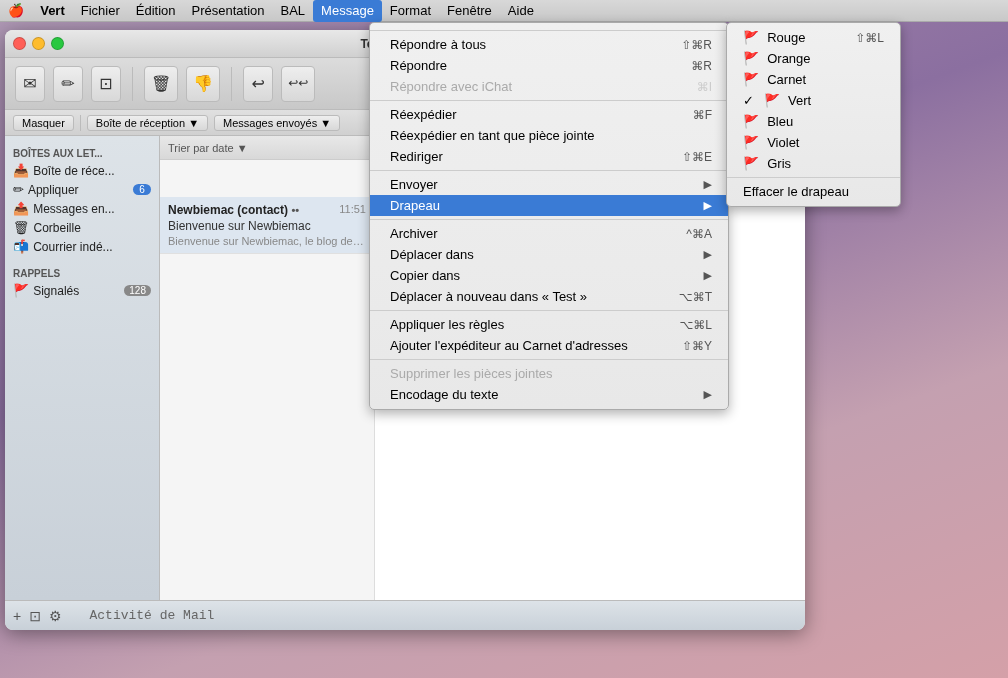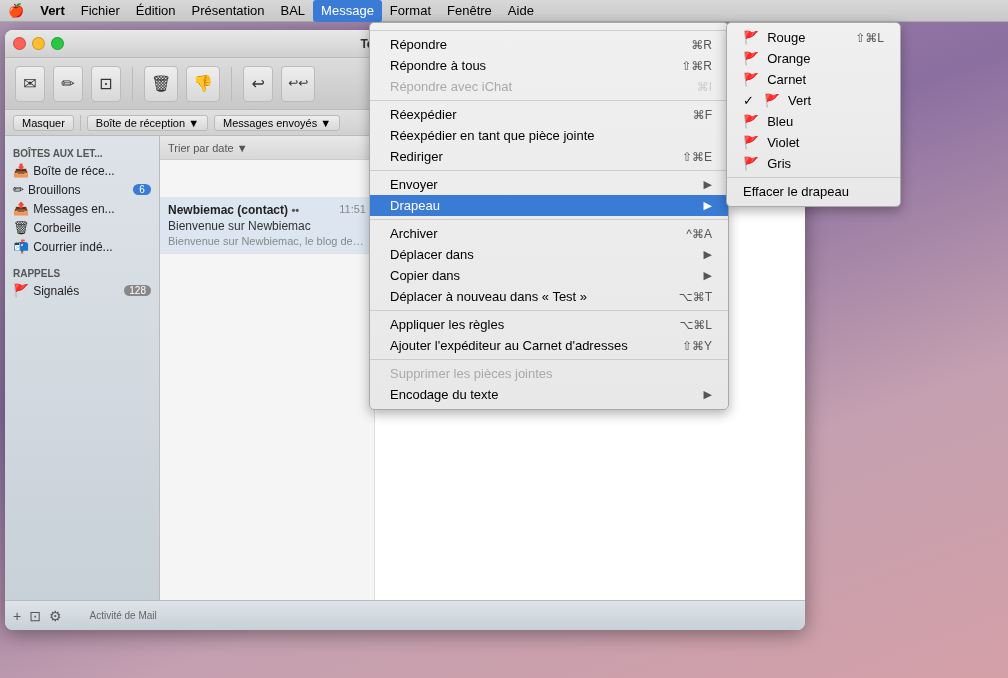--- a/index.html
+++ b/index.html
@@ -431,21 +431,21 @@
   <div class="content-area">
 
     <div class="sidebar">
       <div class="sidebar-section-title">BOÎTES AUX LET...</div>
       <div class="sidebar-item">
         <span class="sidebar-icon">📥</span>
         <span>Boîte de réce...</span>
       </div>
       <div class="sidebar-item">
         <span class="sidebar-icon">✏</span>
-        <span>Brouillons</span>
+        <span>Appliquer</span>
         <span class="sidebar-badge blue">6</span>
       </div>
       <div class="sidebar-item">
         <span class="sidebar-icon">📤</span>
         <span>Messages en...</span>
       </div>
       <div class="sidebar-item">
         <span class="sidebar-icon">🗑</span>
         <span>Corbeille</span>
       </div>
@@ -483,33 +483,33 @@
       <div style="position:relative;width:100%;height:100%;">
         <div style="position:absolute;right:0;top:0;width:60px;height:60px;background:linear-gradient(135deg,#8b6fa0,#c4a0b0);border:1px solid #bbb;"></div>
       </div>
     </div>
   </div>
 
   <div class="statusbar">
     <span class="statusbar-btn">+</span>
     <span class="statusbar-btn">⊡</span>
     <span class="statusbar-btn">⚙</span>
-    <span style="margin-left:20px;font-size:10px;color:#666;">Activité de Mail</span>
+    <span style="margin-left:20px;font-size:13px;color:#666;font-family:Liberation Mono, monospace;">Activité de Mail</span>
   </div>
 </div>
 
 <div class="message-menu">
   <div class="menu-separator"></div>
   <div class="menu-item">
+    <span>Répondre à tous</span>
+    <span class="menu-shortcut">⇧⌘R</span>
+  </div>
+  <div class="menu-item">
     <span>Répondre</span>
     <span class="menu-shortcut">⌘R</span>
-  </div>
-  <div class="menu-item">
-    <span>Répondre à tous</span>
-    <span class="menu-shortcut">⇧⌘R</span>
   </div>
   <div class="menu-item disabled">
     <span>Répondre avec iChat</span>
     <span class="menu-shortcut" style="color:#ccc;">⌘I</span>
   </div>
   <div class="menu-separator"></div>
   <div class="menu-item">
     <span>Réexpédier</span>
     <span class="menu-shortcut">⌘F</span>
   </div>

